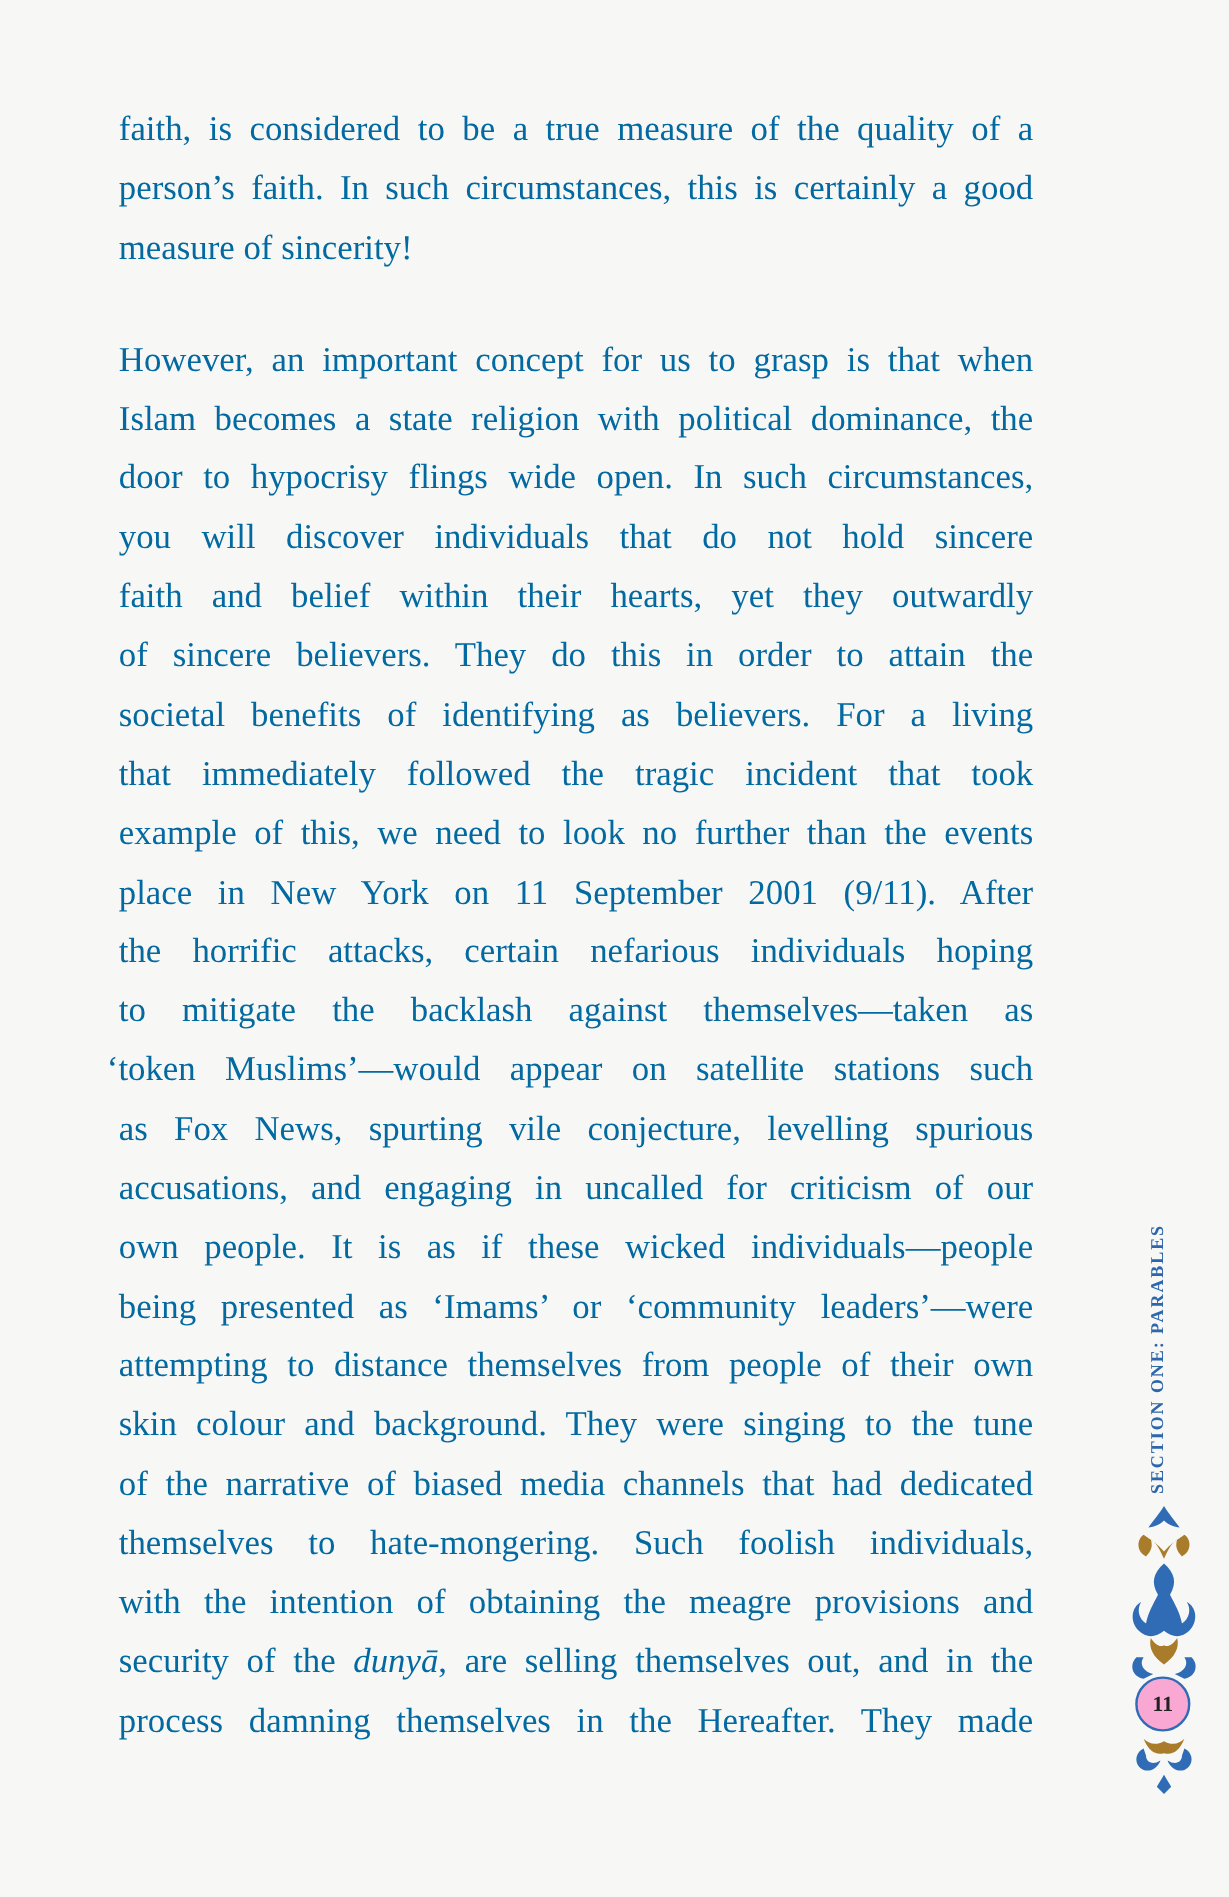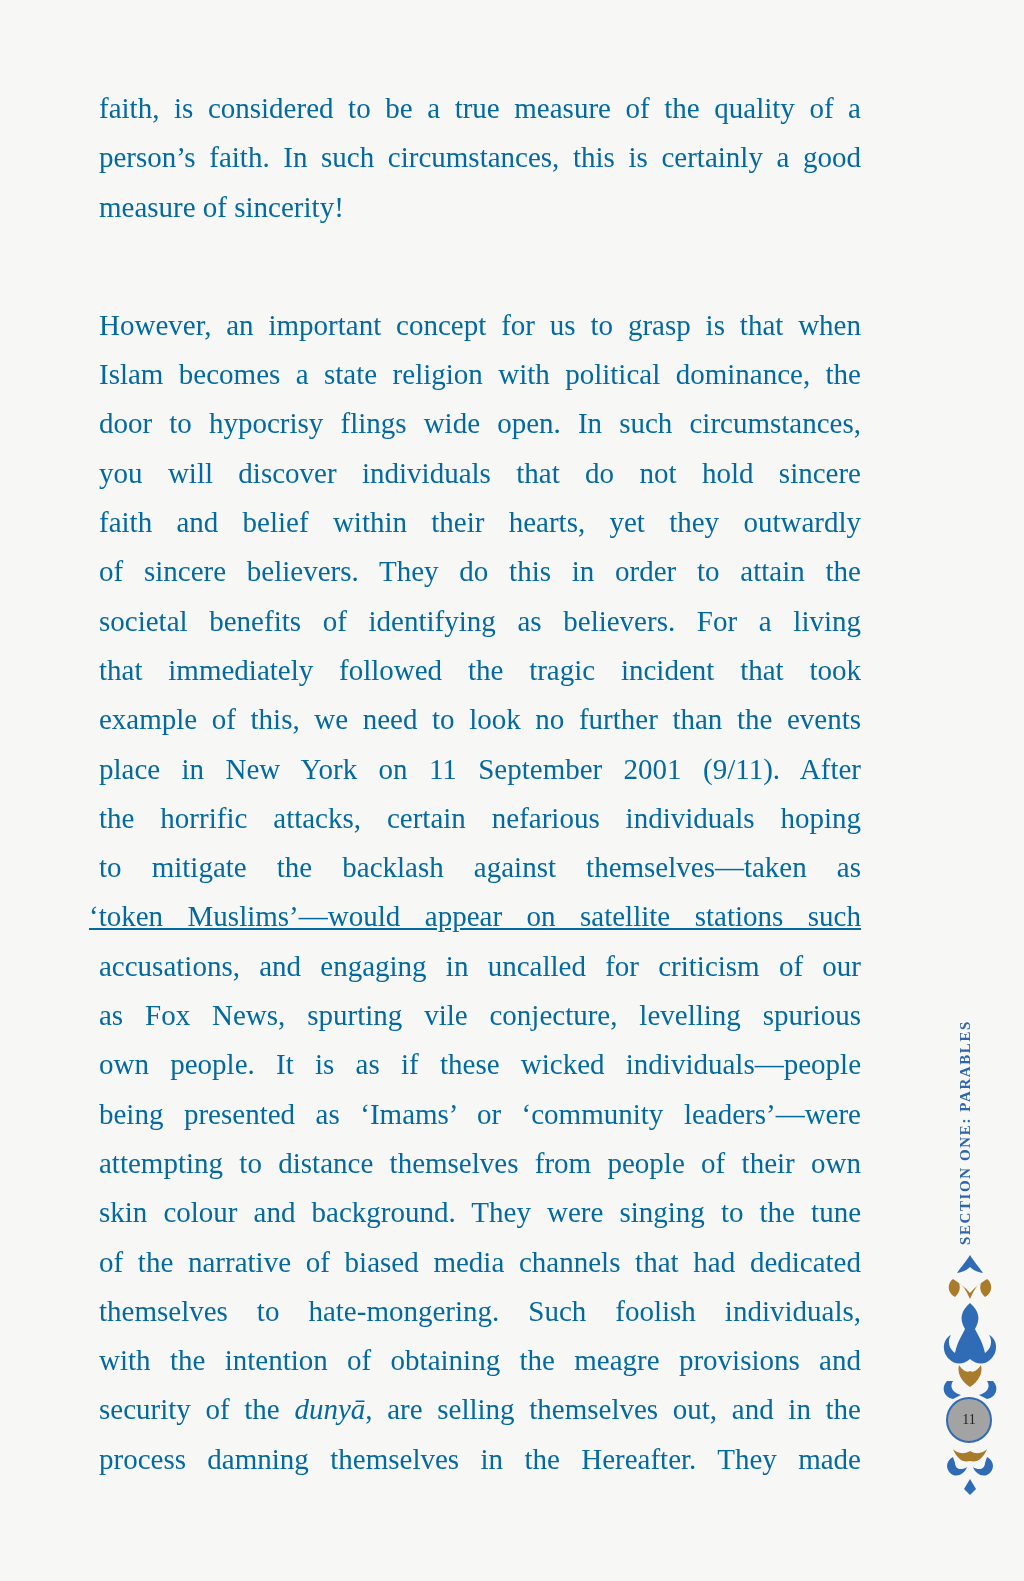--- a/index.html
+++ b/index.html
@@ -6,41 +6,41 @@
   body {
     width: 1024px; height: 1581px; background: #f7f7f6; position: relative; overflow: hidden;
     font-family: "DejaVu Serif", "Liberation Serif", serif;
   }
   .page-body {
     position: absolute; left: 99px; top: 84px; width: 762px;
     font-family: "Liberation Serif", serif;
     font-size: 29px; line-height: 49.3px; color: #0369a1;
   }
   .para { margin: 0; text-align: justify; text-align-last: left; }
-  .para + .para { margin-top: 69px; }
+  .para + .para { margin-top: 44px; }
   .line { display: block; text-align: justify; text-align-last: justify; white-space: nowrap; }
   .line.last { text-align-last: left; }
-  .hang { margin-left: -10px; text-decoration: underline; }
+  .hang { margin-left: -10px; }
   em { font-style: italic; }
   .side {
     position: absolute; left: 935px; top: 995px; width: 70px; height: 500px;
   }
   .running-head {
     position: absolute; left: 22px; top: 0; width: 24px; height: 250px;
     writing-mode: vertical-rl; transform: rotate(180deg);
     font-family: "Liberation Serif", serif; font-size: 15px; letter-spacing: 1.6px;
     color: #2d66aa; font-weight: bold; text-align: left;
   }
   .ornament { position: absolute; left: 0; top: 258px; width: 70px; height: 242px; }
   .page-number {
     position: absolute; left: 11px; top: 402px; width: 46px; height: 46px;
     border: 2px solid #2f6cb5; border-radius: 50%; box-sizing: border-box;
     display: flex; align-items: center; justify-content: center;
-    font-family: "Liberation Serif", serif; font-weight: normal; font-size: 14px; color: #222;
-    background: #a3a3a3;
+    font-family: "Liberation Serif", serif; font-weight: bold; font-size: 18px; color: #222;
+    background: #f9a8d4;
   }
 </style>
 </head>
 <body>
 
 <div class="page-body">
   <p class="para">
     <span class="line">faith, is considered to be a true measure of the quality of a</span>
     <span class="line">person’s faith. In such circumstances, this is certainly a good</span>
     <span class="line last">measure of sincerity!</span>
@@ -52,22 +52,22 @@
     <span class="line">you will discover individuals that do not hold sincere</span>
     <span class="line">faith and belief within their hearts, yet they outwardly</span>
     <span class="line">of sincere believers. They do this in order to attain the</span>
     <span class="line">societal benefits of identifying as believers. For a living</span>
     <span class="line">that immediately followed the tragic incident that took</span>
     <span class="line">example of this, we need to look no further than the events</span>
     <span class="line">place in New York on 11 September 2001 (9/11). After</span>
     <span class="line">the horrific attacks, certain nefarious individuals hoping</span>
     <span class="line">to mitigate the backlash against themselves—taken as</span>
     <span class="line hang">‘token Muslims’—would appear on satellite stations such</span>
+    <span class="line">as Fox News, spurting vile conjecture, levelling spurious</span>
     <span class="line">accusations, and engaging in uncalled for criticism of our</span>
-    <span class="line">as Fox News, spurting vile conjecture, levelling spurious</span>
     <span class="line">own people. It is as if these wicked individuals—people</span>
     <span class="line">being presented as ‘Imams’ or ‘community leaders’—were</span>
     <span class="line">attempting to distance themselves from people of their own</span>
     <span class="line">skin colour and background. They were singing to the tune</span>
     <span class="line">of the narrative of biased media channels that had dedicated</span>
     <span class="line">themselves to hate-mongering. Such foolish individuals,</span>
     <span class="line">with the intention of obtaining the meagre provisions and</span>
     <span class="line"><span>security of the </span><em>dunyā</em><span>, are selling themselves out, and in the</span></span>
     <span class="line">process damning themselves in the Hereafter. They made</span>
   </p>

